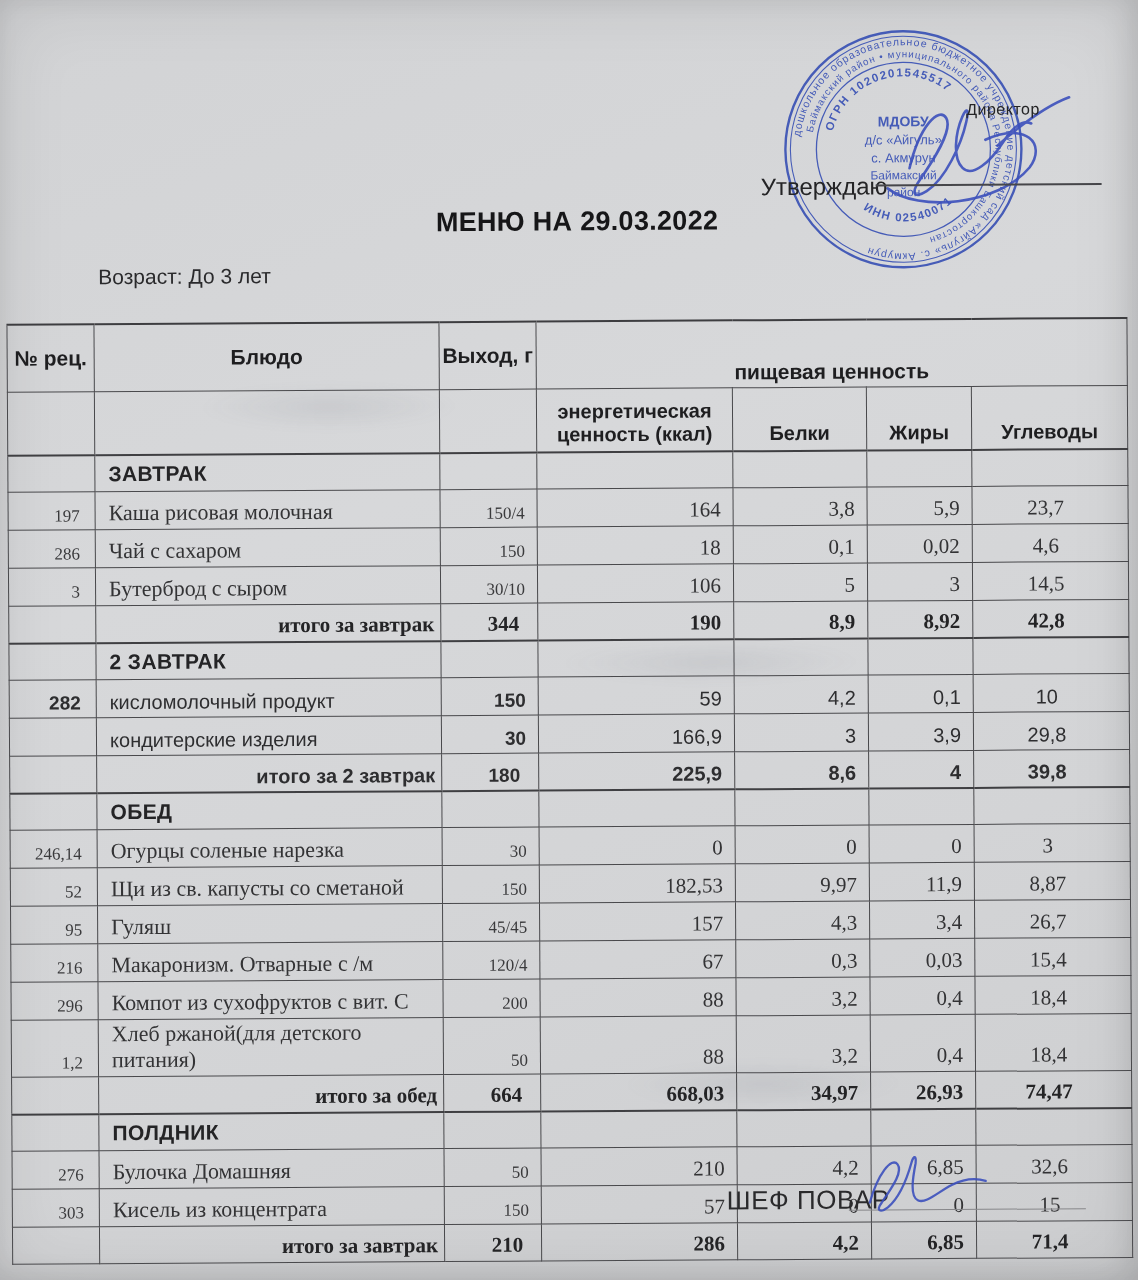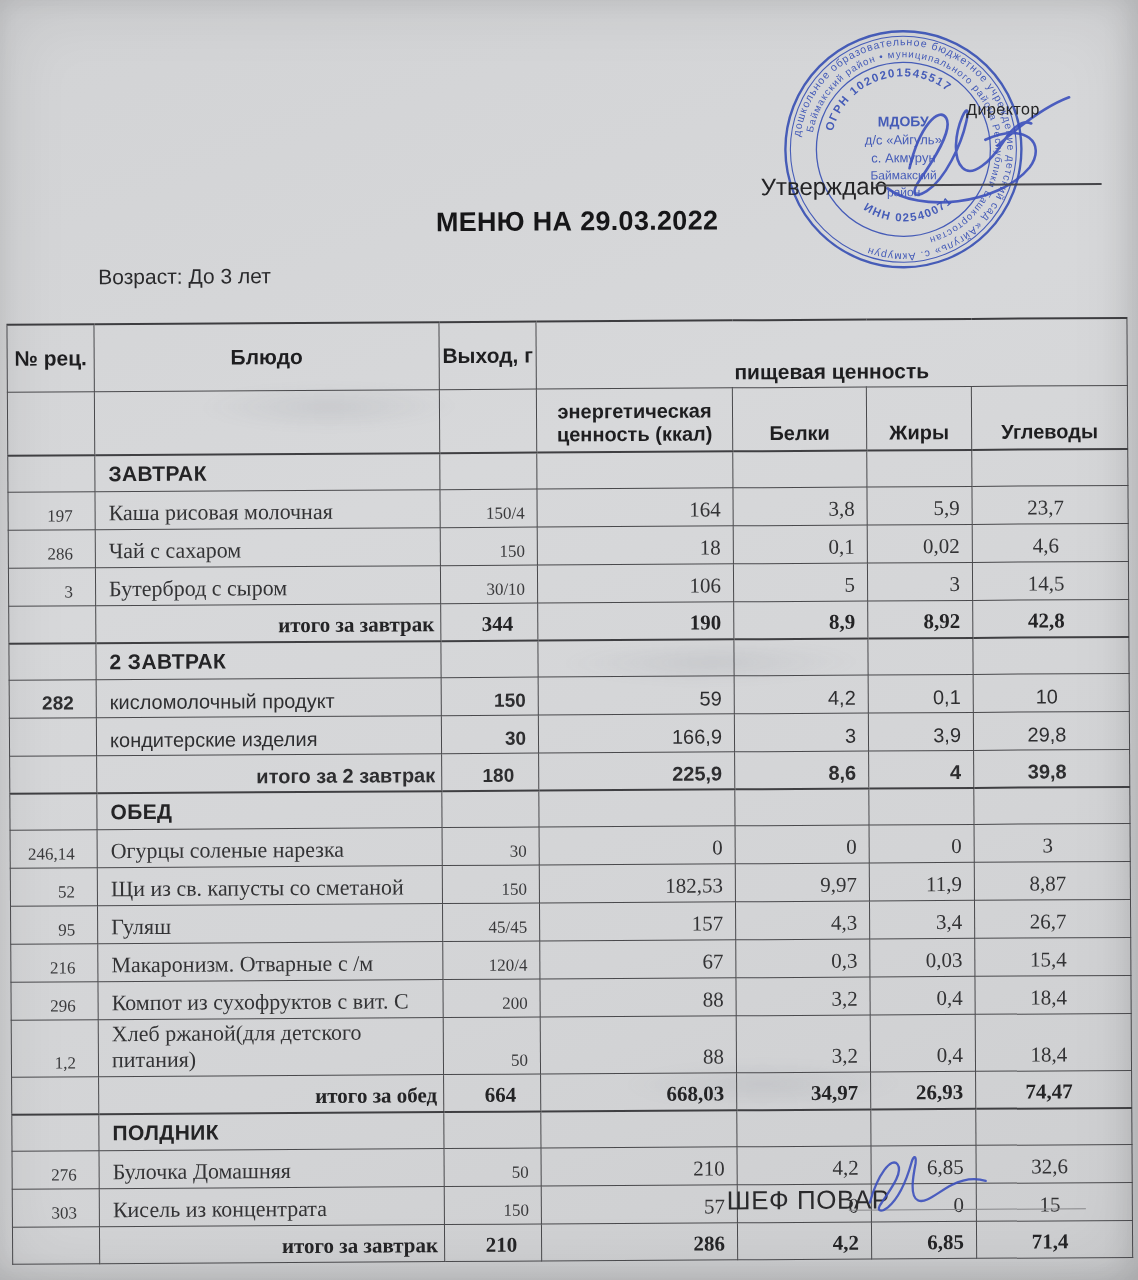--- a/index.html
+++ b/index.html
@@ -34,32 +34,32 @@
   
   table.menu{position:absolute;left:8px;top:320px;width:1120px;border-collapse:collapse;table-layout:fixed;}
   table.menu td{border:1.5px solid #49494c;overflow:hidden;}
   tr.hdr1 td{height:62px;font-weight:bold;font-size:21px;text-align:center;vertical-align:middle;color:#1e1e20;border-top:2.3px solid #3d3d40;}
   tr.hdr1 td.nutrition{vertical-align:bottom;padding-bottom:3px;}
   tr.hdr2 td{height:56px;font-weight:bold;font-size:20px;text-align:center;vertical-align:bottom;padding-bottom:5px;color:#1e1e20;}
   tr.section td{height:33px;border-top:2.1px solid #3f3f42;}
   td.section-label{font-weight:bold;font-size:21px;text-align:center;letter-spacing:.4px;color:#242426;}
   tr.dish td{height:33px;vertical-align:bottom;padding-bottom:3px;}
   tr.total td{height:32px;font-weight:bold;vertical-align:bottom;padding-bottom:3px;}
-  td.rec{text-align:right;padding-right:22px;}
+  td.rec{text-align:right;padding-right:15px;}
   td.dish{text-align:left;padding-left:13px;}
   td.total-label{text-align:right;padding-right:6px;}
   td.out,td.kcal,td.protein,td.fat{text-align:right;padding-right:12px;}
   td.carbs{text-align:center;padding-right:10px;}
   tr.serif td.dish{font-family:"Liberation Serif", serif;font-size:22px;color:#333335;}
   tr.serif td.kcal,tr.serif td.protein,tr.serif td.fat,tr.serif td.carbs{font-family:"Liberation Serif", serif;font-size:21px;color:#333335;}
   tr.serif td.rec,tr.serif td.out{font-family:"Liberation Serif", serif;font-size:17px;color:#3a3a3c;}
   tr.sans td{font-family:"Liberation Sans", sans-serif;font-size:20px;color:#2e2e30;}
   tr.sans td.rec,tr.sans td.out{font-size:19px;font-weight:bold;}
   tr.total.serif td{font-family:"Liberation Serif", serif;font-size:21px;color:#242426;}
-  tr.total td.out{padding-right:24px;}
+  tr.total td.out{padding-right:18px;}
 </style>
 </head>
 <body>
 
 <div class="page">
   <div class="sheet">
 
     <div class="ghost" style="left:200px;top:380px;width:260px;height:50px;"></div>
     <div class="ghost" style="left:560px;top:640px;width:300px;height:46px;"></div>
     <div class="ghost" style="left:620px;top:1060px;width:280px;height:50px;"></div>

